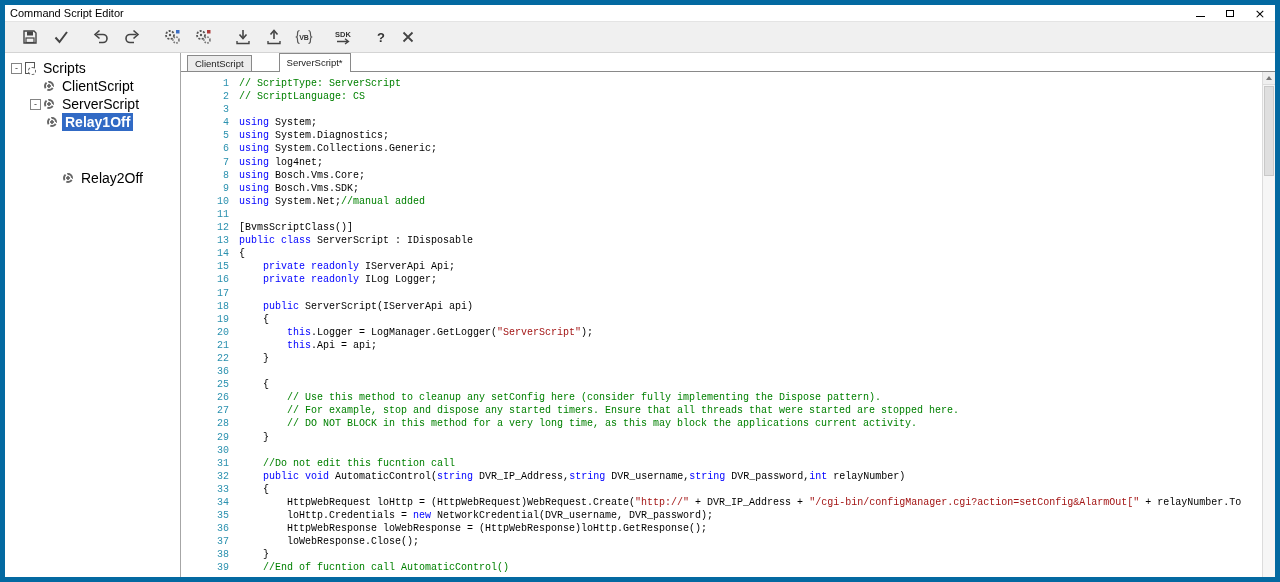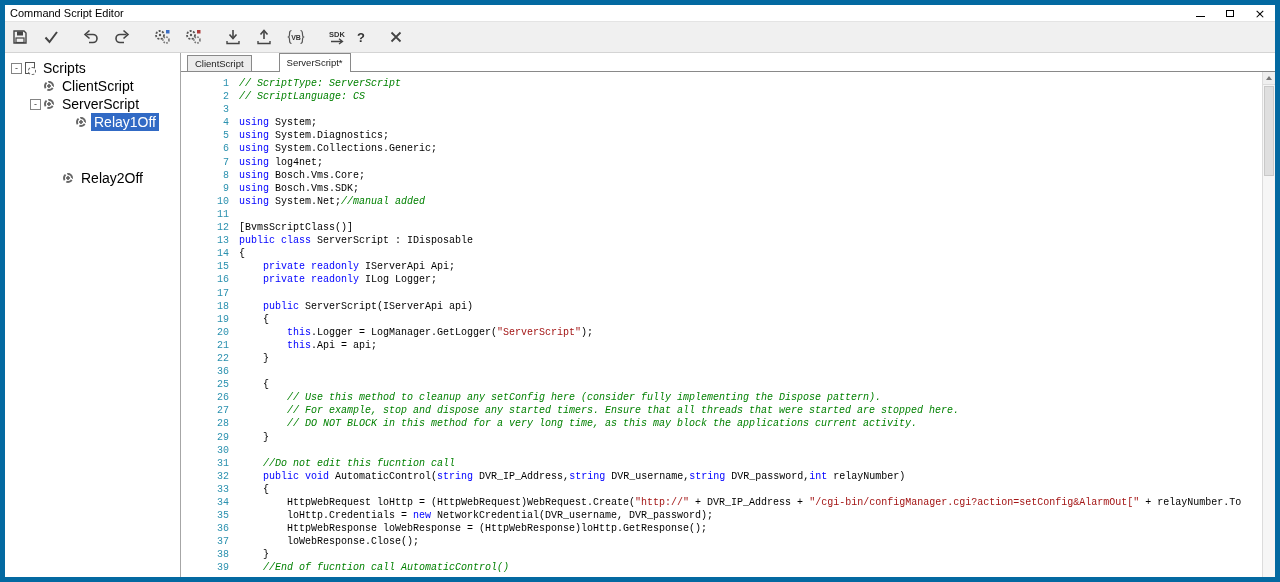--- a/index.html
+++ b/index.html
@@ -11,21 +11,21 @@
   .titlebar { height:16px; display:flex; align-items:center; background:#fff; flex:none; }
   .title { flex:1; padding-left:5px; font-size:11px; white-space:nowrap; }
   .winbtn { width:30px; height:15px; display:flex; align-items:center; justify-content:center; cursor:default; }
   .min-glyph { width:9px; height:1px; background:#000; margin-top:6px; }
   .restore-glyph { position:relative; width:8px; height:7px; border:1px solid #000; background:#fff; }
   .restore-glyph::before { content:""; position:absolute; left:2px; top:-4px; width:7px; height:6px; border:1px solid #000; z-index:-1; }
   .close-glyph { font-size:13px; line-height:13px; font-family:"DejaVu Sans", sans-serif; }
 
   
   .toolbar { height:32px; background:var(--toolbar-bg,#f0f0f0); border-top:1px solid #e4e4e4; border-bottom:1px solid #d4d4d4; display:flex; align-items:center; padding-left:6px; flex:none; }
-  .tbtn { width:28px; height:26px; display:flex; align-items:center; justify-content:flex-start; margin-right:3px; }
+  .tbtn { width:28px; height:26px; display:flex; align-items:center; justify-content:flex-end; margin-right:3px; }
   .tbtn.group-gap { margin-left:9px; }
   .help-glyph { font-size:13px; font-weight:bold; color:#333; }
 
   
   .main { flex:1; display:flex; min-height:0; }
 
   
   .tree { width:176px; flex:none; background:#fff; border-right:1px solid #a6a6a6; padding-top:6px; overflow:hidden; }
   .tree-row { height:18px; display:flex; align-items:center; white-space:nowrap; }
   .expander { width:11px; height:11px; flex:none; border:1px solid #848484; background:#fff; font-size:9px; line-height:9px; text-align:center; color:#333; margin-right:3px; }
@@ -44,21 +44,21 @@
   .tab.active { height:18px; background:#fff; position:relative;margin-left:25px; }
   .tab.active::after { content:""; position:absolute; left:0; right:0; bottom:-1px; height:1px; background:#fff; }
 
   .editor { flex:1; min-height:0; border-top:1px solid #898989; background:#fff; display:flex; position:relative; overflow:hidden;
             font-family:"Liberation Mono","DejaVu Sans Mono",monospace; font-size:10px; }
   .lines { flex:1; padding-top:5px; overflow:hidden; }
   .line { display:flex; height:13.1px; line-height:13.1px; white-space:pre; }
   .num { width:52px; flex:none; text-align:right; padding-right:4px; color:var(--line-number,#2b91af); }
   .code { padding-left:6px; white-space:pre; }
   .k { color:var(--keyword,#0000ff); }
-  .c { color:var(--comment,#008000);font-style:italic; }
+  .c { color:var(--comment,#008000); }
   .s { color:var(--string,#a31515); }
   .p { color:#000; }
 
   
   .scrollbar { position:absolute; top:0; right:0; bottom:0; width:13px; background:#f6f6f6; border-left:1px solid #dcdcdc; }
   .sb-arrow { height:13px; display:flex; align-items:center; justify-content:center; background:#efefef; border-bottom:1px solid #dcdcdc; }
   .sb-arrow.up::before { content:""; width:0; height:0; border-left:3px solid transparent; border-right:3px solid transparent; border-bottom:4px solid #777; }
   .sb-thumb { margin:1px 1px; height:90px; background:#dfdfdf; border:1px solid #c9c9c9; }
 </style>
 </head>
@@ -167,21 +167,21 @@
         <div class="tree-row" style="padding-left: 25px;">
           <span class="expander hidden"></span>
           <span class="node-icon gear-icon"></span>
           <span class="tree-label">ClientScript</span>
         </div>
         <div class="tree-row" style="padding-left: 25px;">
           <span class="expander">-</span>
           <span class="node-icon gear-icon"></span>
           <span class="tree-label">ServerScript</span>
         </div>
-        <div class="tree-row" style="padding-left: 57px;">
+        <div class="tree-row" style="padding-left: 28px; font-weight: bold;">
           <span class="expander hidden"></span>
           <span class="node-icon gear-icon"></span>
           <span class="tree-label selected">Relay1Off</span>
         </div>
         <div class="tree-row" style="padding-left: 44px; margin-top: 38px;">
           <span class="expander hidden"></span>
           <span class="node-icon gear-icon"></span>
           <span class="tree-label">Relay2Off</span>
         </div>
       </div>

